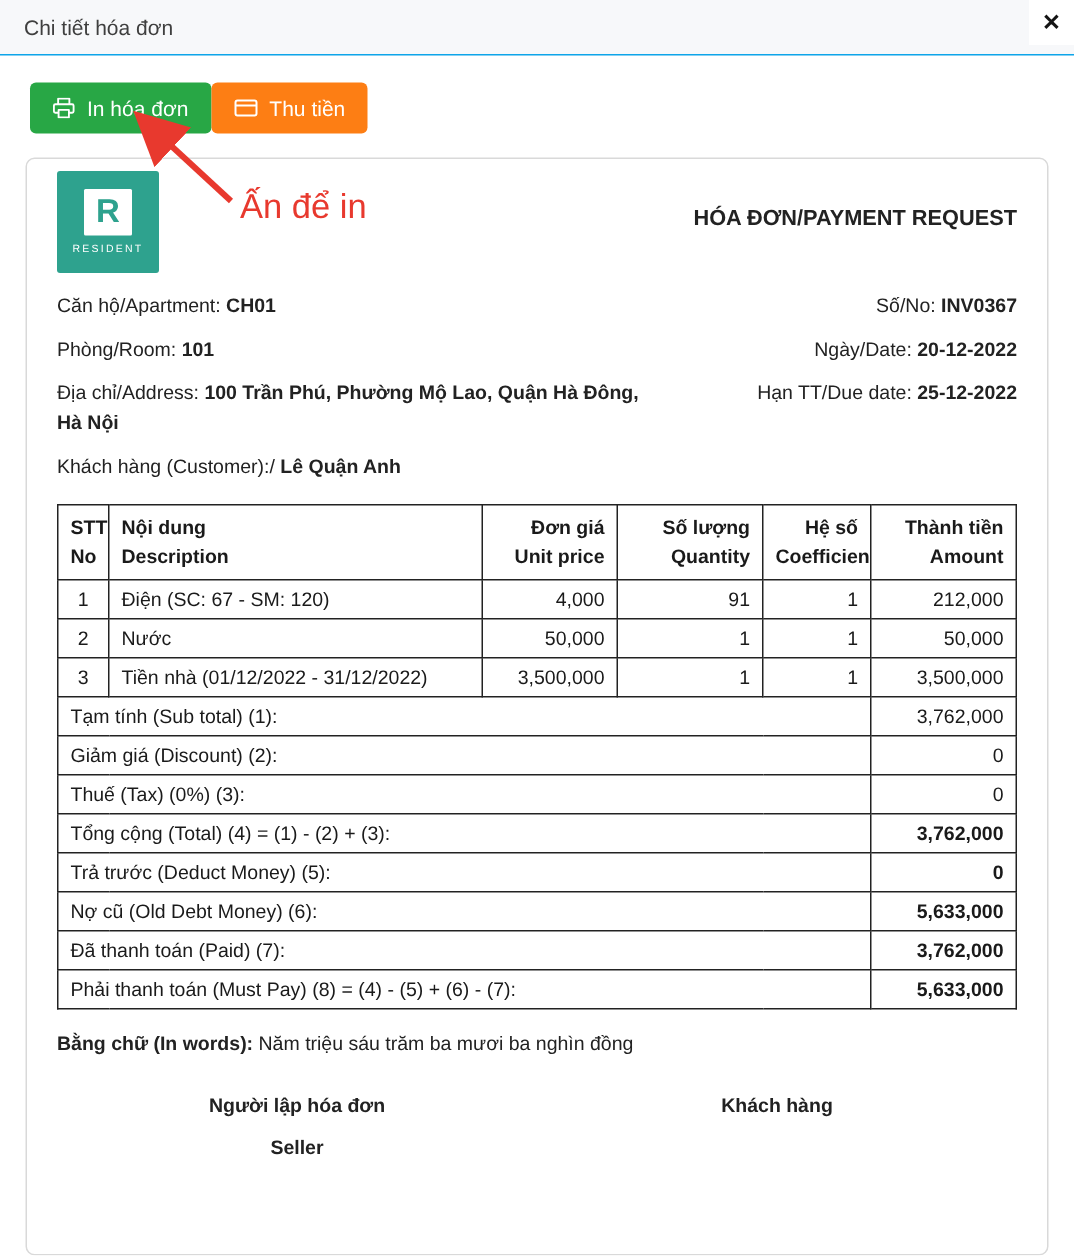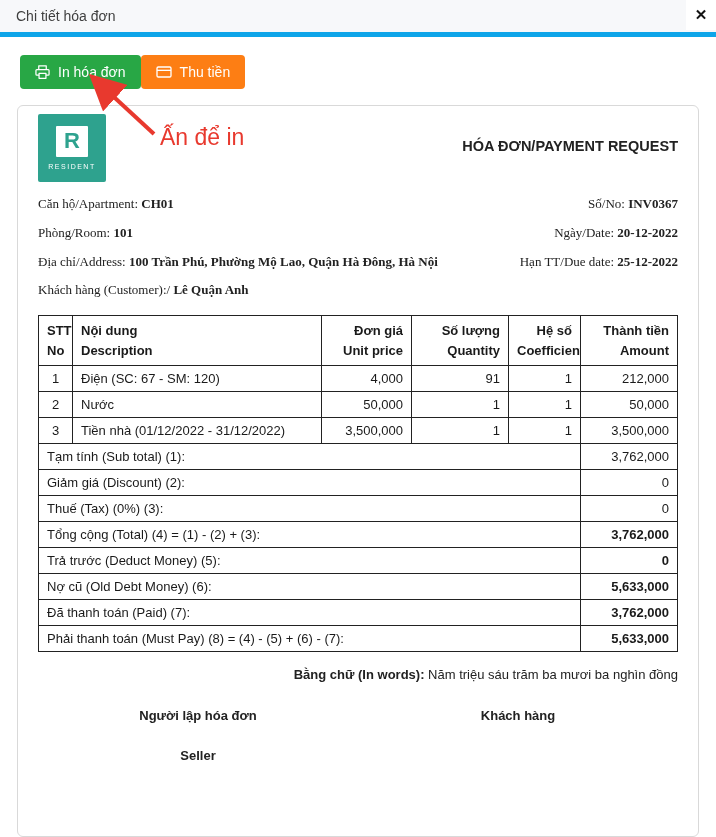--- a/index.html
+++ b/index.html
@@ -1,21 +1,21 @@
 <!DOCTYPE html>
 <html><head>
 <meta charset="utf-8">
 <style>
   * { box-sizing: border-box; }
   html, body { margin: 0; padding: 0; background: #ffffff; }
   body { font-family: "Liberation Sans", sans-serif; }
 
   .page { width: 716px; height: 837px; position: relative; overflow: hidden; background: #fff; }
 
-  .modal-header { height: 37px; background: #f7f8fa; border-bottom: 5px solid #0ea5e9; display: flex; align-items: center; padding: 0 16px; }
+  .modal-header { height: 37px; background: #f7f8fa; border-bottom: 1px solid #0ea5e9; display: flex; align-items: center; padding: 0 16px; }
   .modal-title { font-size: 14px; color: #3f3f3f; }
 
   .close-btn { position: absolute; top: 0; right: 0; width: 30px; height: 30px; background: #fff; border: none; font-size: 15px; font-weight: bold; color: #141414; cursor: pointer; z-index: 10; display: flex; align-items: center; justify-content: center; font-family: inherit; }
 
   .modal-body { padding: 18px 17px 0 17px; }
 
   .toolbar { display: flex; margin-left: 3px; }
   .btn { display: inline-flex; align-items: center; gap: 8px; height: 34px; padding: 0 15px; border: none; border-radius: 4px; color: #fff; font-size: 14px; font-family: inherit; cursor: pointer; }
   .btn-print { background: #28a745; }
   .btn-collect { background: #fd7e14; }
@@ -23,41 +23,41 @@
 
   .invoice-card { margin-top: 16px; background: #fff; border: 1px solid #d9d9d9; border-radius: 6px; padding: 8px 20px 20px 20px; height: 732px; }
 
   .invoice-top { display: flex; justify-content: space-between; align-items: flex-start; }
   .logo { width: 68px; height: 68px; background: #2ea28e; color: #fff; display: flex; flex-direction: column; align-items: center; justify-content: center; border-radius: 2px; }
   .logo-letter { background: #fff; color: #2ea28e; font-weight: bold; font-size: 22px; line-height: 1; padding: 4px 8px 5px; border-radius: 1px; }
   .logo-brand { font-size: 7px; letter-spacing: 1.5px; margin-top: 6px; }
   .invoice-title { font-size: 14.5px; font-weight: bold; color: #222; margin-top: 24px; }
 
   .info { margin-top: 12px; font-size: 13px; color: #222; line-height: 1.6; }
-  .info-row { display: flex; justify-content: space-between; align-items: flex-start; margin-bottom: 8px; font-family: Liberation Serif, serif; }
+  .info-row { display: flex; justify-content: space-between; align-items: flex-start; margin-bottom: 8px; }
   .info-left { max-width: 405px; }
   .info-right { text-align: left; }
   .val { font-weight: bold; }
 
   .inv-table { width: 100%; border-collapse: collapse; margin-top: 14px; font-size: 13px; color: #1a1a1a; table-layout: fixed; }
   .inv-table th, .inv-table td { border: 1px solid #222; padding: 5px 8px; vertical-align: middle; overflow: hidden; }
   .inv-table th { font-weight: bold; line-height: 1.5; }
   .th-left { text-align: left; }
   .th-right { text-align: right; }
   .c { text-align: center; }
   .r { text-align: right; }
   .b { font-weight: bold; }
 
-  .in-words { margin-top: 15px; font-size: 13px; color: #222; text-align: right; }
+  .in-words { margin-top: 15px; font-size: 13px; color: #222; }
   .lbl-b { font-weight: bold; }
 
   .signatures { display: flex; margin-top: 26px; }
   .sig { width: 50%; text-align: center; font-size: 13px; color: #222; }
   .sig-title { font-weight: bold; }
-  .sig-sub { font-weight: bold; margin-top: 25px; }
+  .sig-sub { font-weight: bold; margin-top: 13px; }
 
   .annotation-layer { position: absolute; inset: 0; pointer-events: none; z-index: 5; }
   .arrow-svg { position: absolute; left: 88px; top: 74px; }
   .annotation-text { position: absolute; left: 160px; top: 124px; font-size: 23px; color: #e8392e; }
 </style>
 </head>
 <body>
 
 <div class="page">
 

